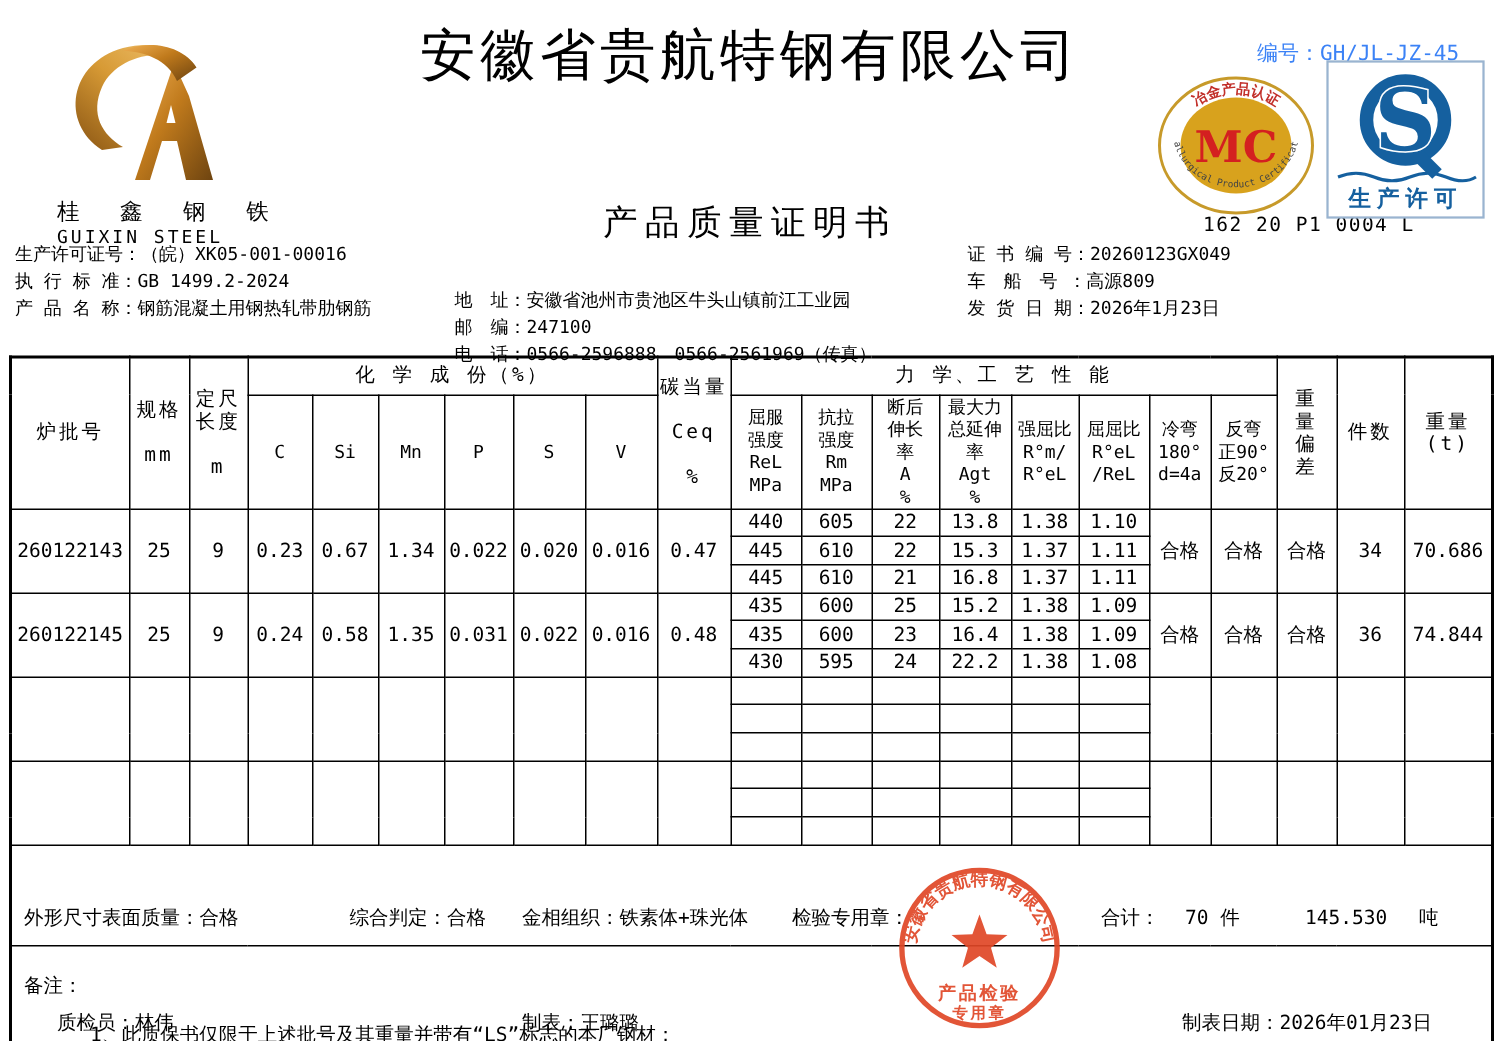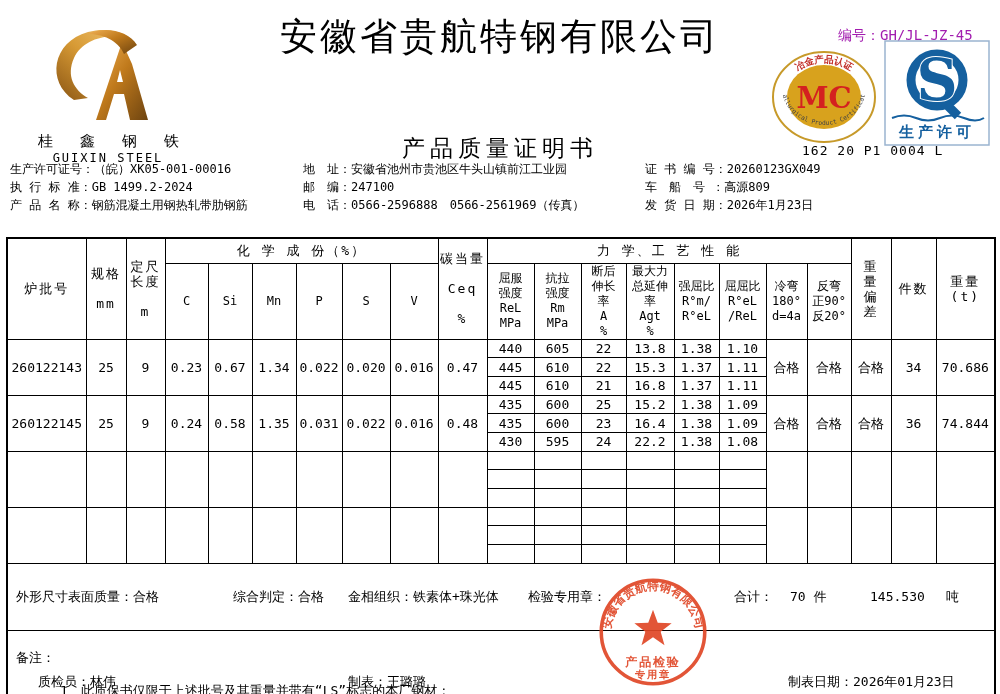--- a/index.html
+++ b/index.html
@@ -13,31 +13,31 @@
   .company-title {
     position:absolute; top:12px; left:0; width:100%; text-align:center;
     font-family:"DejaVu Serif","Liberation Serif",serif;
     font-size:37px; letter-spacing:3px; font-weight:400;
   }
   .doc-title {
     position:absolute; top:93px; left:0; width:100%; text-align:center;
     font-family:"DejaVu Serif","Liberation Serif",serif;
     font-size:23px; letter-spacing:5px;margin-top:40px;
   }
-  .serial { position:absolute; top:27px; left:838px; font-size:14px; color:#a21caf; white-space:nowrap; }
-  .logo { position:absolute; top:24px; left:38px; width:140px; text-align:center; }
+  .serial { position:absolute; top:27px; left:838px; font-size:14px; color:#3b82f6; white-space:nowrap; }
+  .logo { position:absolute; top:24px; left:38px; width:140px; text-align:left; }
   .logo-cn { font-size:15px; letter-spacing:9px; margin-top:2px; white-space:nowrap; }
   .logo-en { font-size:12px; letter-spacing:2px; white-space:nowrap; }
   .mc-badge { position:absolute; top:50px; left:770px; }
   .mc-code { position:absolute; top:143px; left:758px; font-size:13px; letter-spacing:1px; white-space:nowrap;margin-left:44px; }
   .qs-badge { position:absolute; top:40px; left:884px; }
   
   .info { position:absolute; top:160px; font-size:12px; line-height:18px; white-space:nowrap; }
   .info-left { left:10px; }
-  .info-mid  { left:303px; }
+  .info-mid  { left:303px;margin-top:31px; }
   .info-right{ left:645px; }
   
   table.cert {
     position:absolute; top:237px; left:6px; width:988px;
     border-collapse:collapse; table-layout:fixed;
     font-size:13px;
   }
   table.cert { border:2px solid #000; }
   table.cert th, table.cert td {
     border:1px solid #000; text-align:center; vertical-align:middle;
@@ -45,21 +45,21 @@
     line-height:15px;
   }
   tr.h1 { height:25px; } tr.h1 th { font-size:13px; letter-spacing:2px; }
   tr.h2 { height:75px; } tr.h2 th { font-size:12px; }
   th.tall { font-size:12px; }
   tr.sub { height:18.7px; }
   tr.sumrow { height:36px; }
   tr.noterow { height:68px; }
   td.wide { text-align:left; }
   .sumline { position:relative; height:36px; font-size:13px; white-space:nowrap; }
-  .sumline span { position:absolute; top:10px; }
+  .sumline span { position:absolute; top:26px; }
   .notes { position:relative; height:68px; font-size:13px; text-align:left; line-height:16.5px; }
   .notes-label { position:absolute; left:8px; top:4px; }
   .notes-lines { position:absolute; left:52px; top:4px; white-space:pre; }
   
   .stamp { position:absolute; top:574px; left:595px; opacity:.92; pointer-events:none; }
   
   .foot { position:absolute; top:673px; font-size:13px; white-space:nowrap; }
   .foot-inspector { left:38px;text-align:right; }
   .foot-preparer  { left:348px; }
   .foot-date      { left:788px; }

